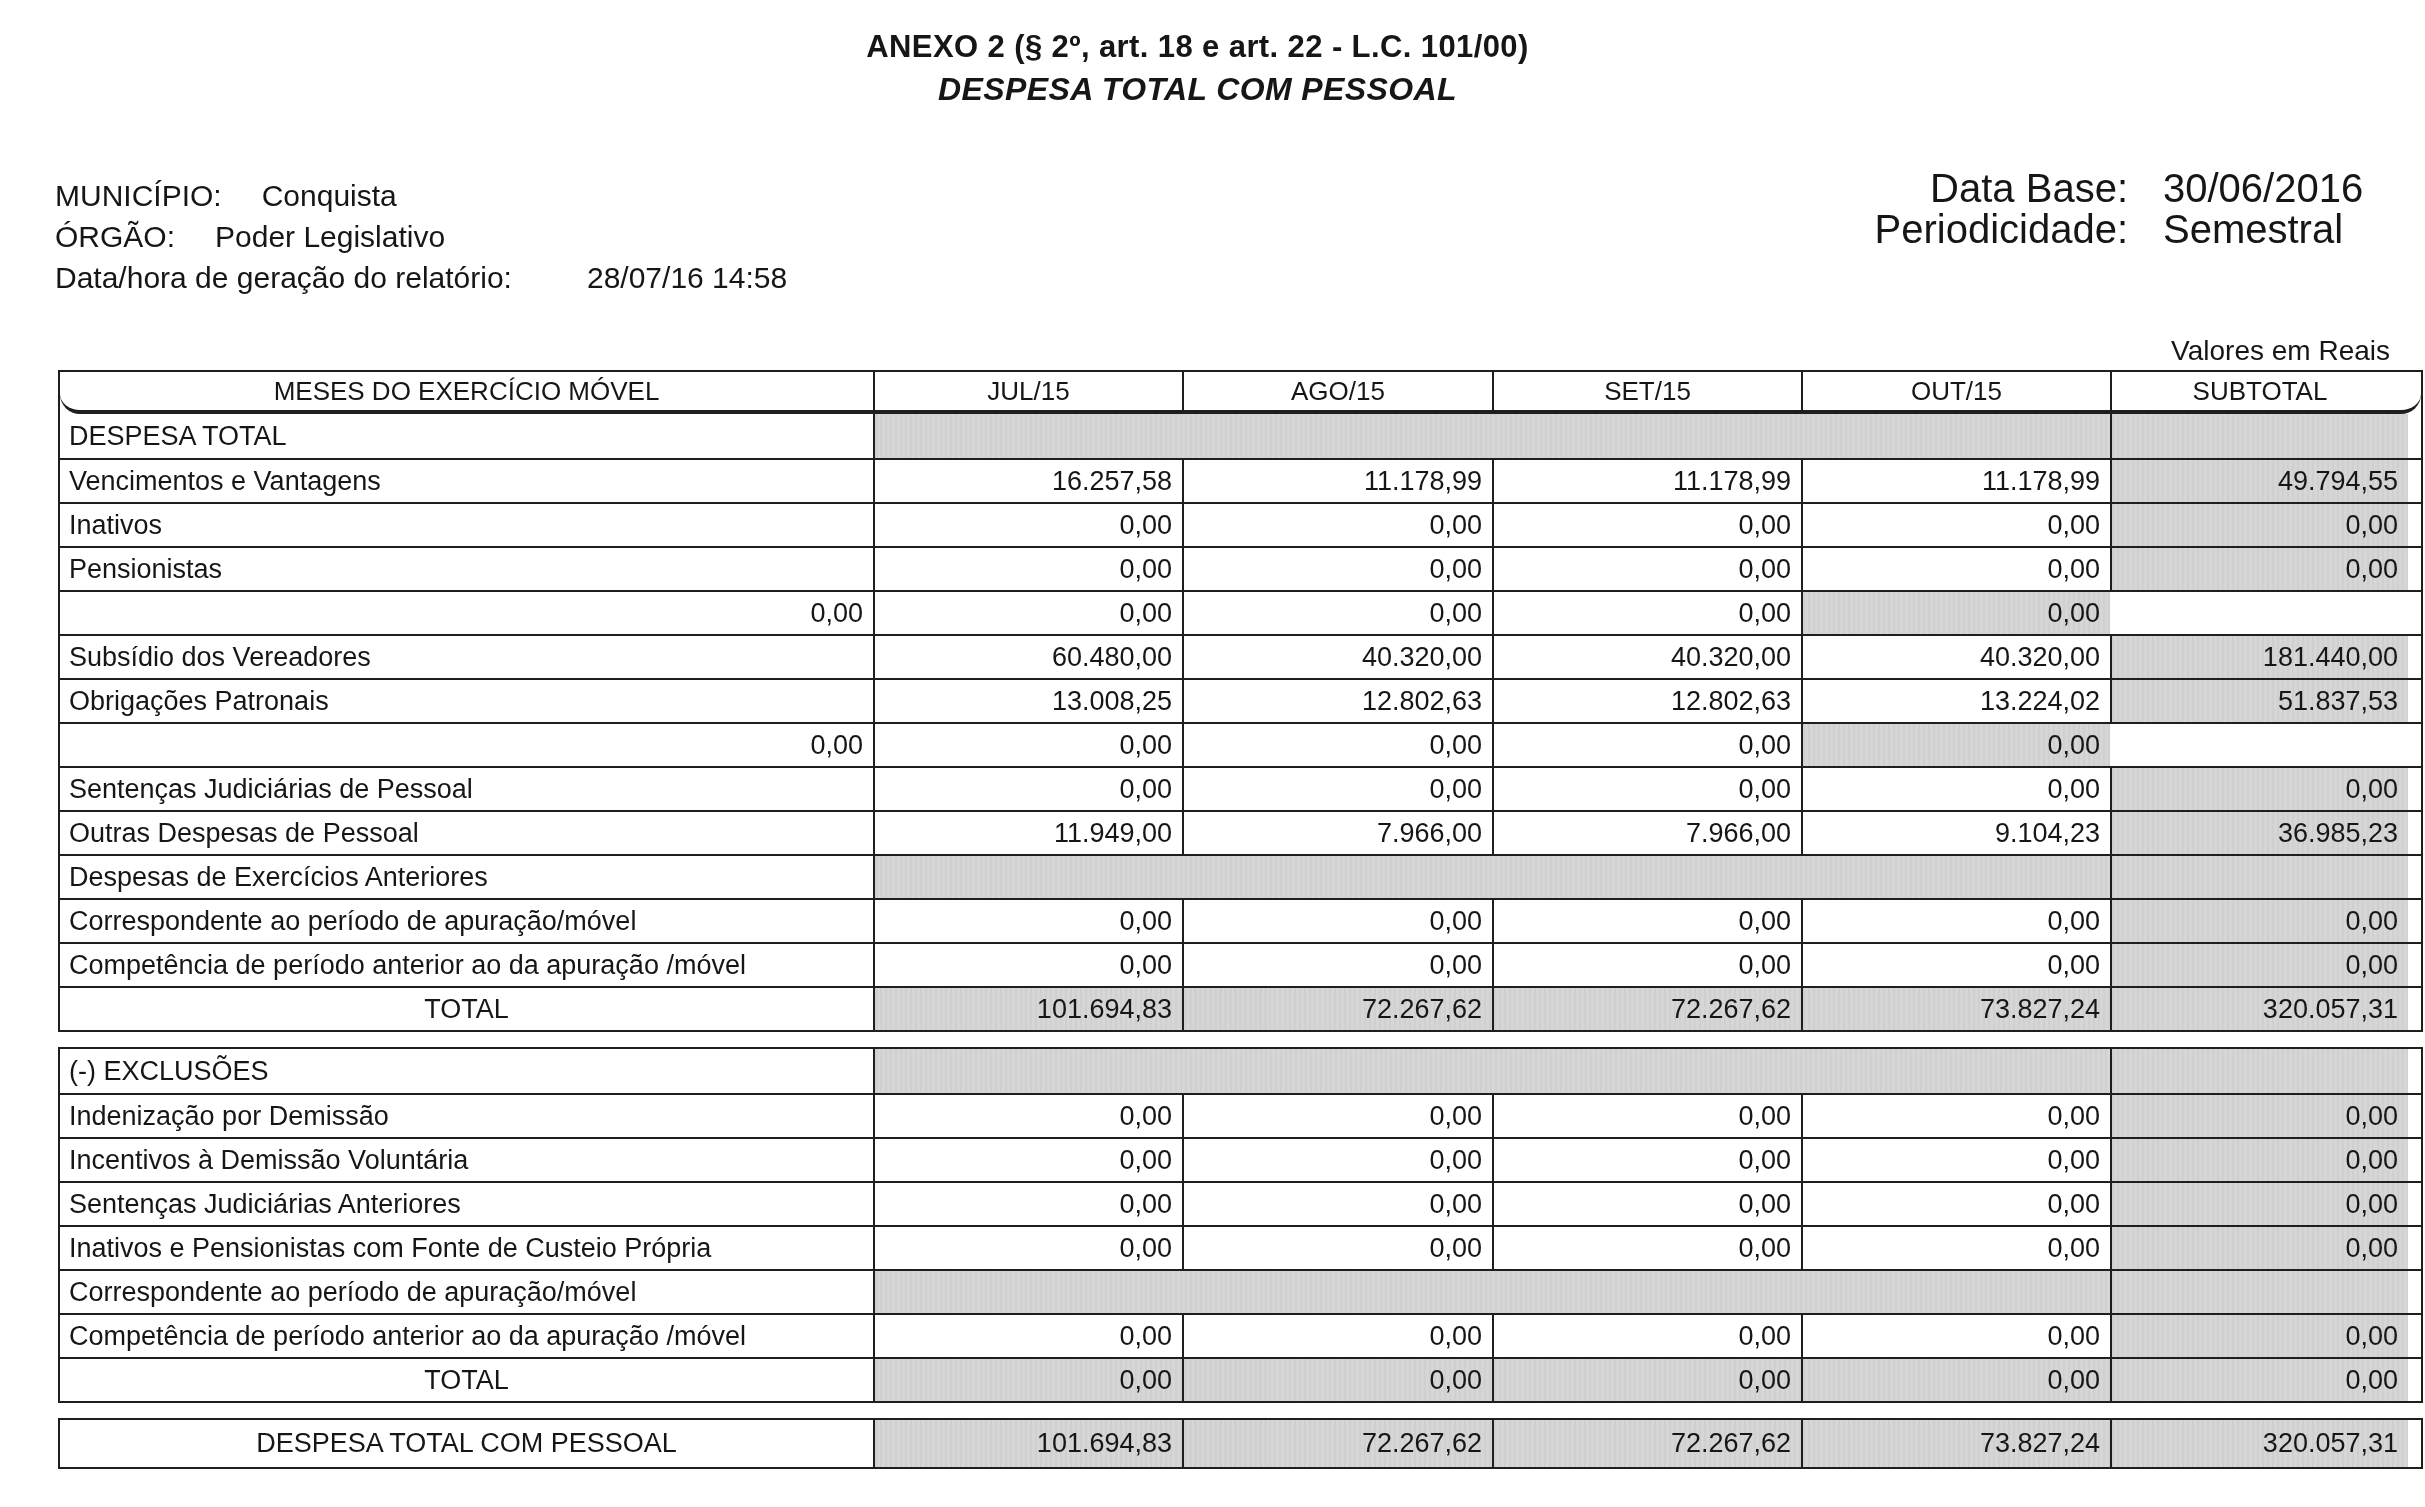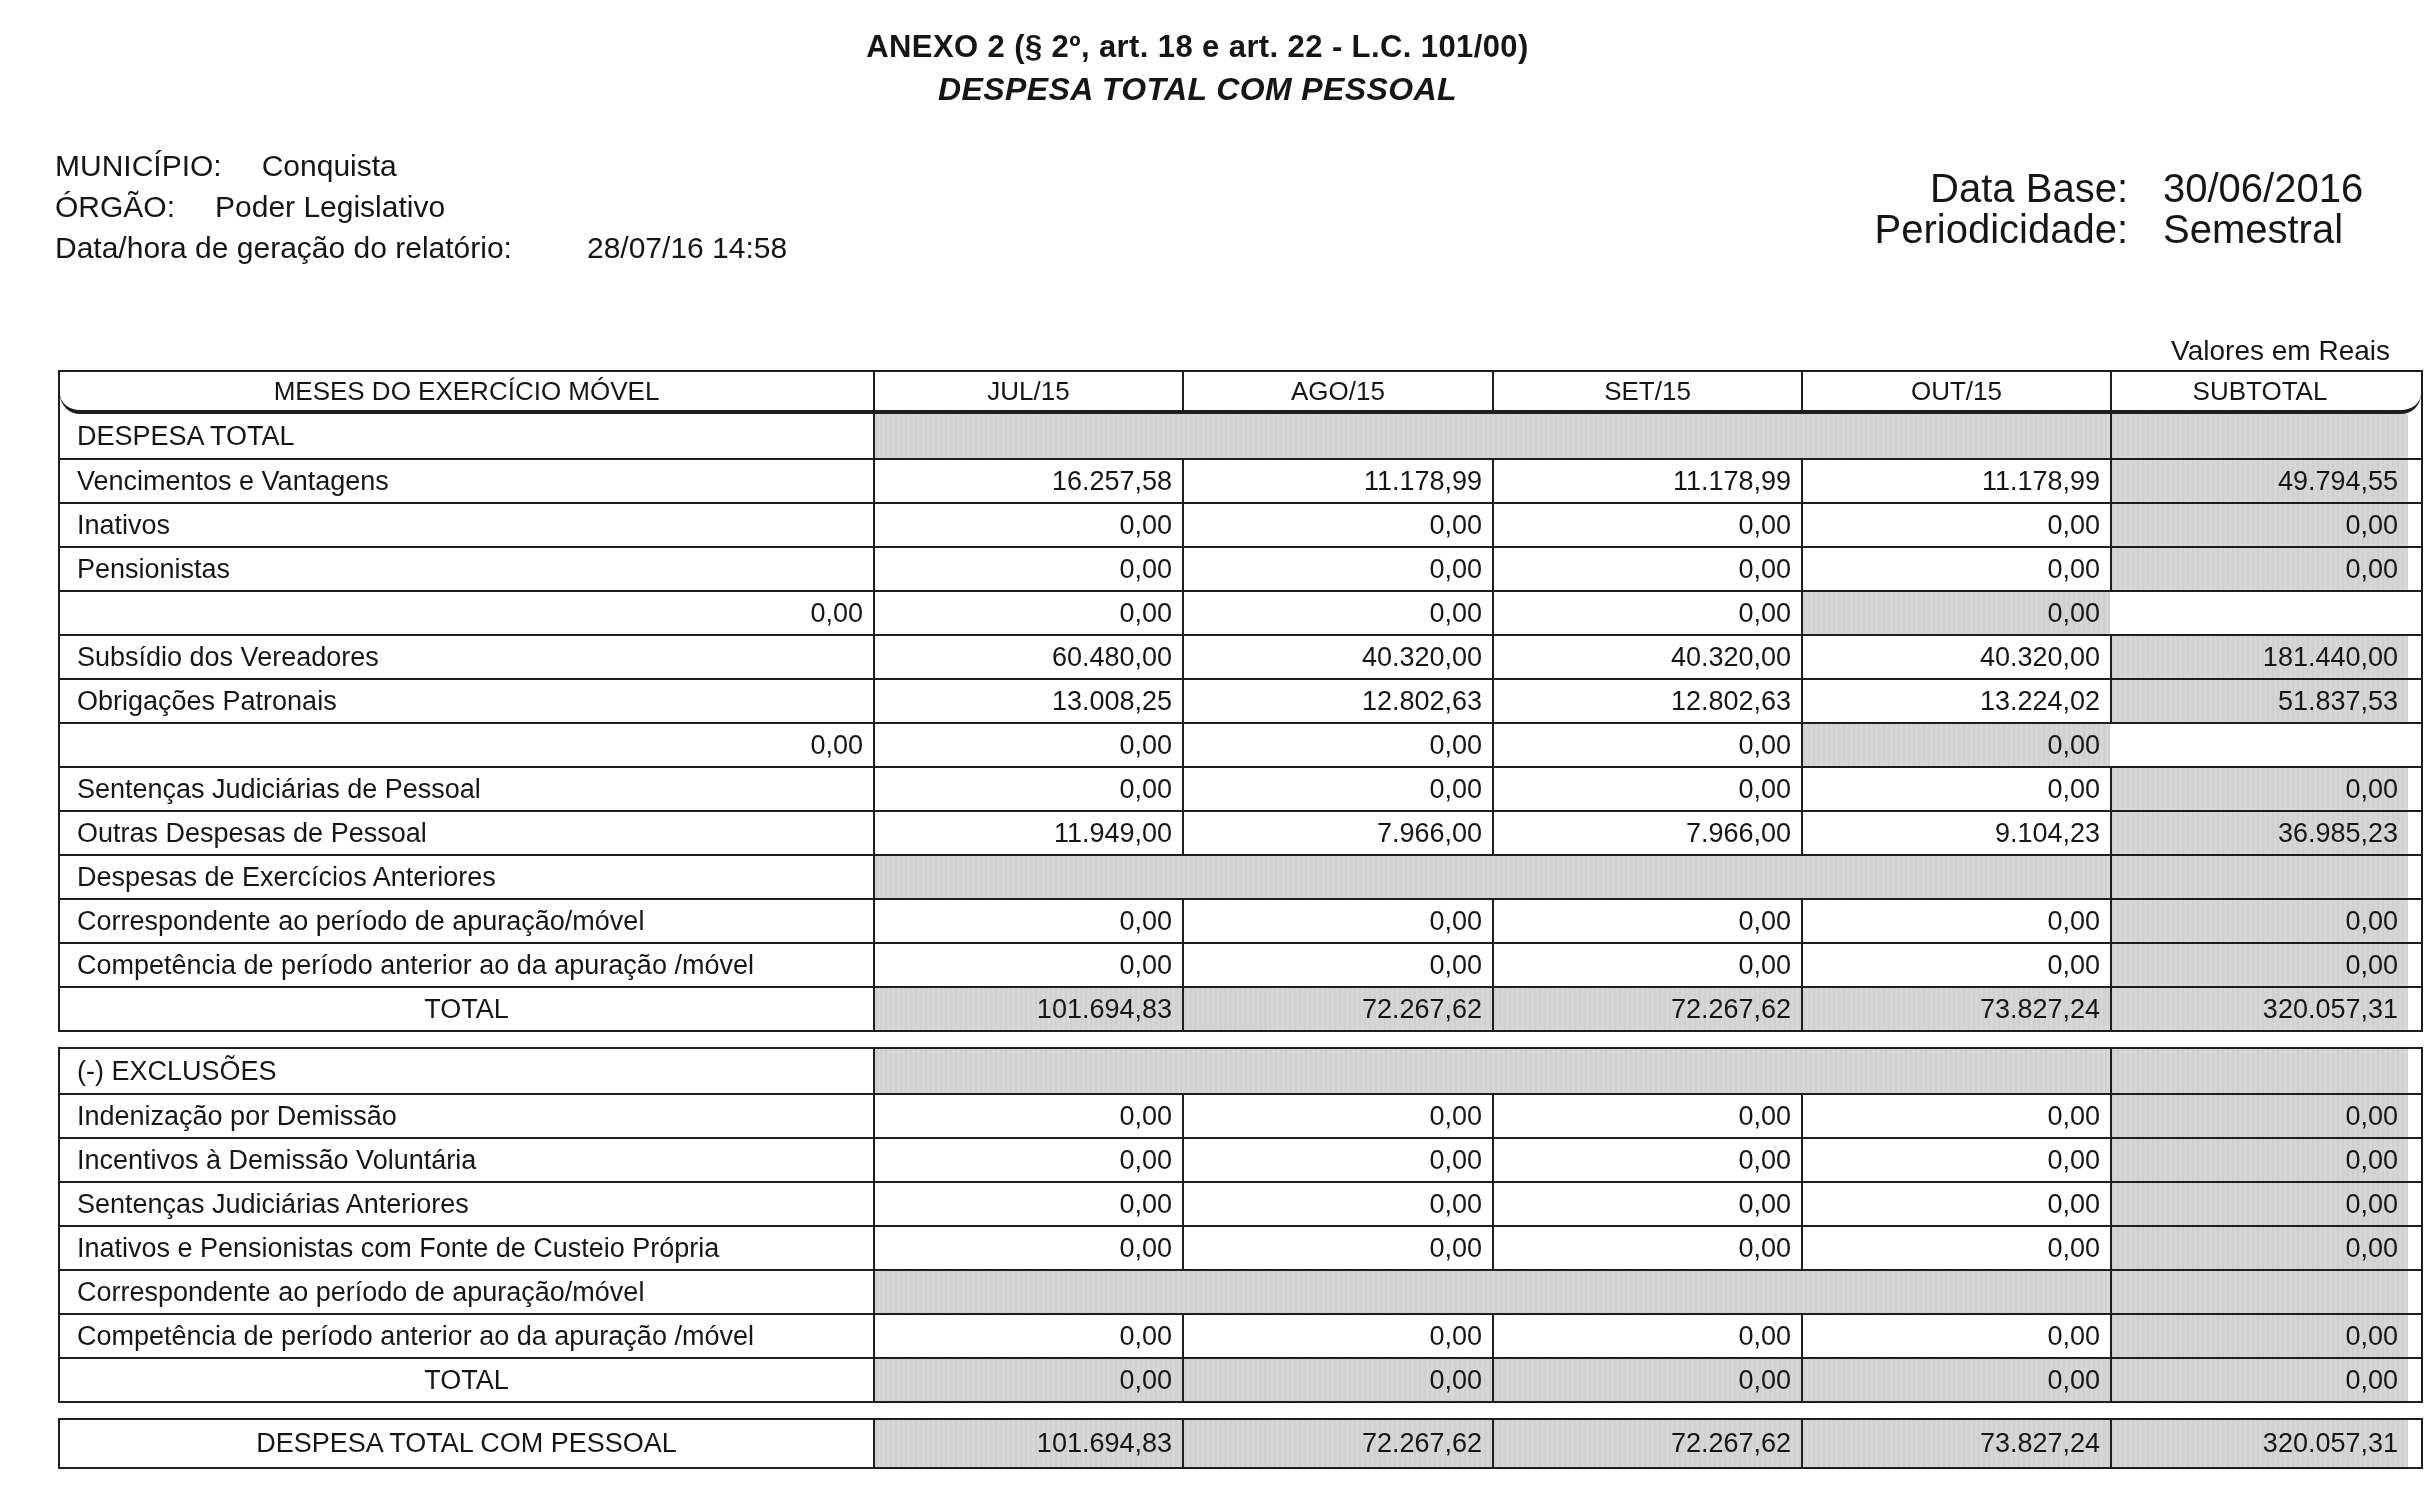--- a/index.html
+++ b/index.html
@@ -19,21 +19,21 @@
 
   
   .title-block{
     position:absolute;top:28.5px;left:50%;transform:translateX(-50%);
     text-align:center;white-space:nowrap;
   }
   .title-line1{font-size:31px;font-weight:bold;letter-spacing:0.4px;}
   .title-line2{font-size:32px;font-weight:bold;font-style:italic;margin-top:6.7px;letter-spacing:0.4px;}
 
   
-  .meta-left{position:absolute;left:55px;top:145px;font-size:30px;line-height:41px;white-space:nowrap;}
+  .meta-left{position:absolute;left:55px;top:175px;font-size:30px;line-height:41px;white-space:nowrap;}
   .meta-left .val{margin-left:40px;}
   .meta-left .val-wide{margin-left:75px;}
   .meta-right{
     position:absolute;top:168px;right:49px;
     display:grid;grid-template-columns:auto 183px;column-gap:35px;
     font-size:40px;line-height:41px;white-space:nowrap;
   }
   .meta-right .lbl{text-align:right;}
 
   
@@ -62,21 +62,21 @@
   .row.tall{height:47px;}
 
   .c{
     display:flex;align-items:center;
     border-left:2.5px solid var(--b);
     box-sizing:border-box;
     font-size:27px;
     overflow:hidden;white-space:nowrap;
   }
   .c:first-child{border-left:0;}
-  .c.lab{justify-content:flex-start;padding-left:17px;}
+  .c.lab{justify-content:flex-start;padding-left:9px;}
   .c.cen{justify-content:center;text-align:right;}
   .c.val{justify-content:flex-end;padding-right:10px;}
   .c.gray{
     background:var(--shade);
     background-image:repeating-linear-gradient(90deg, rgba(0,0,0,0.025) 0 2.5px, rgba(255,255,255,0.03) 2.5px 5px);
   }
   .c.hcell{font-size:26px;justify-content:center;}
   .c.span4{grid-column:2 / 6;}
 </style>
 </head>

